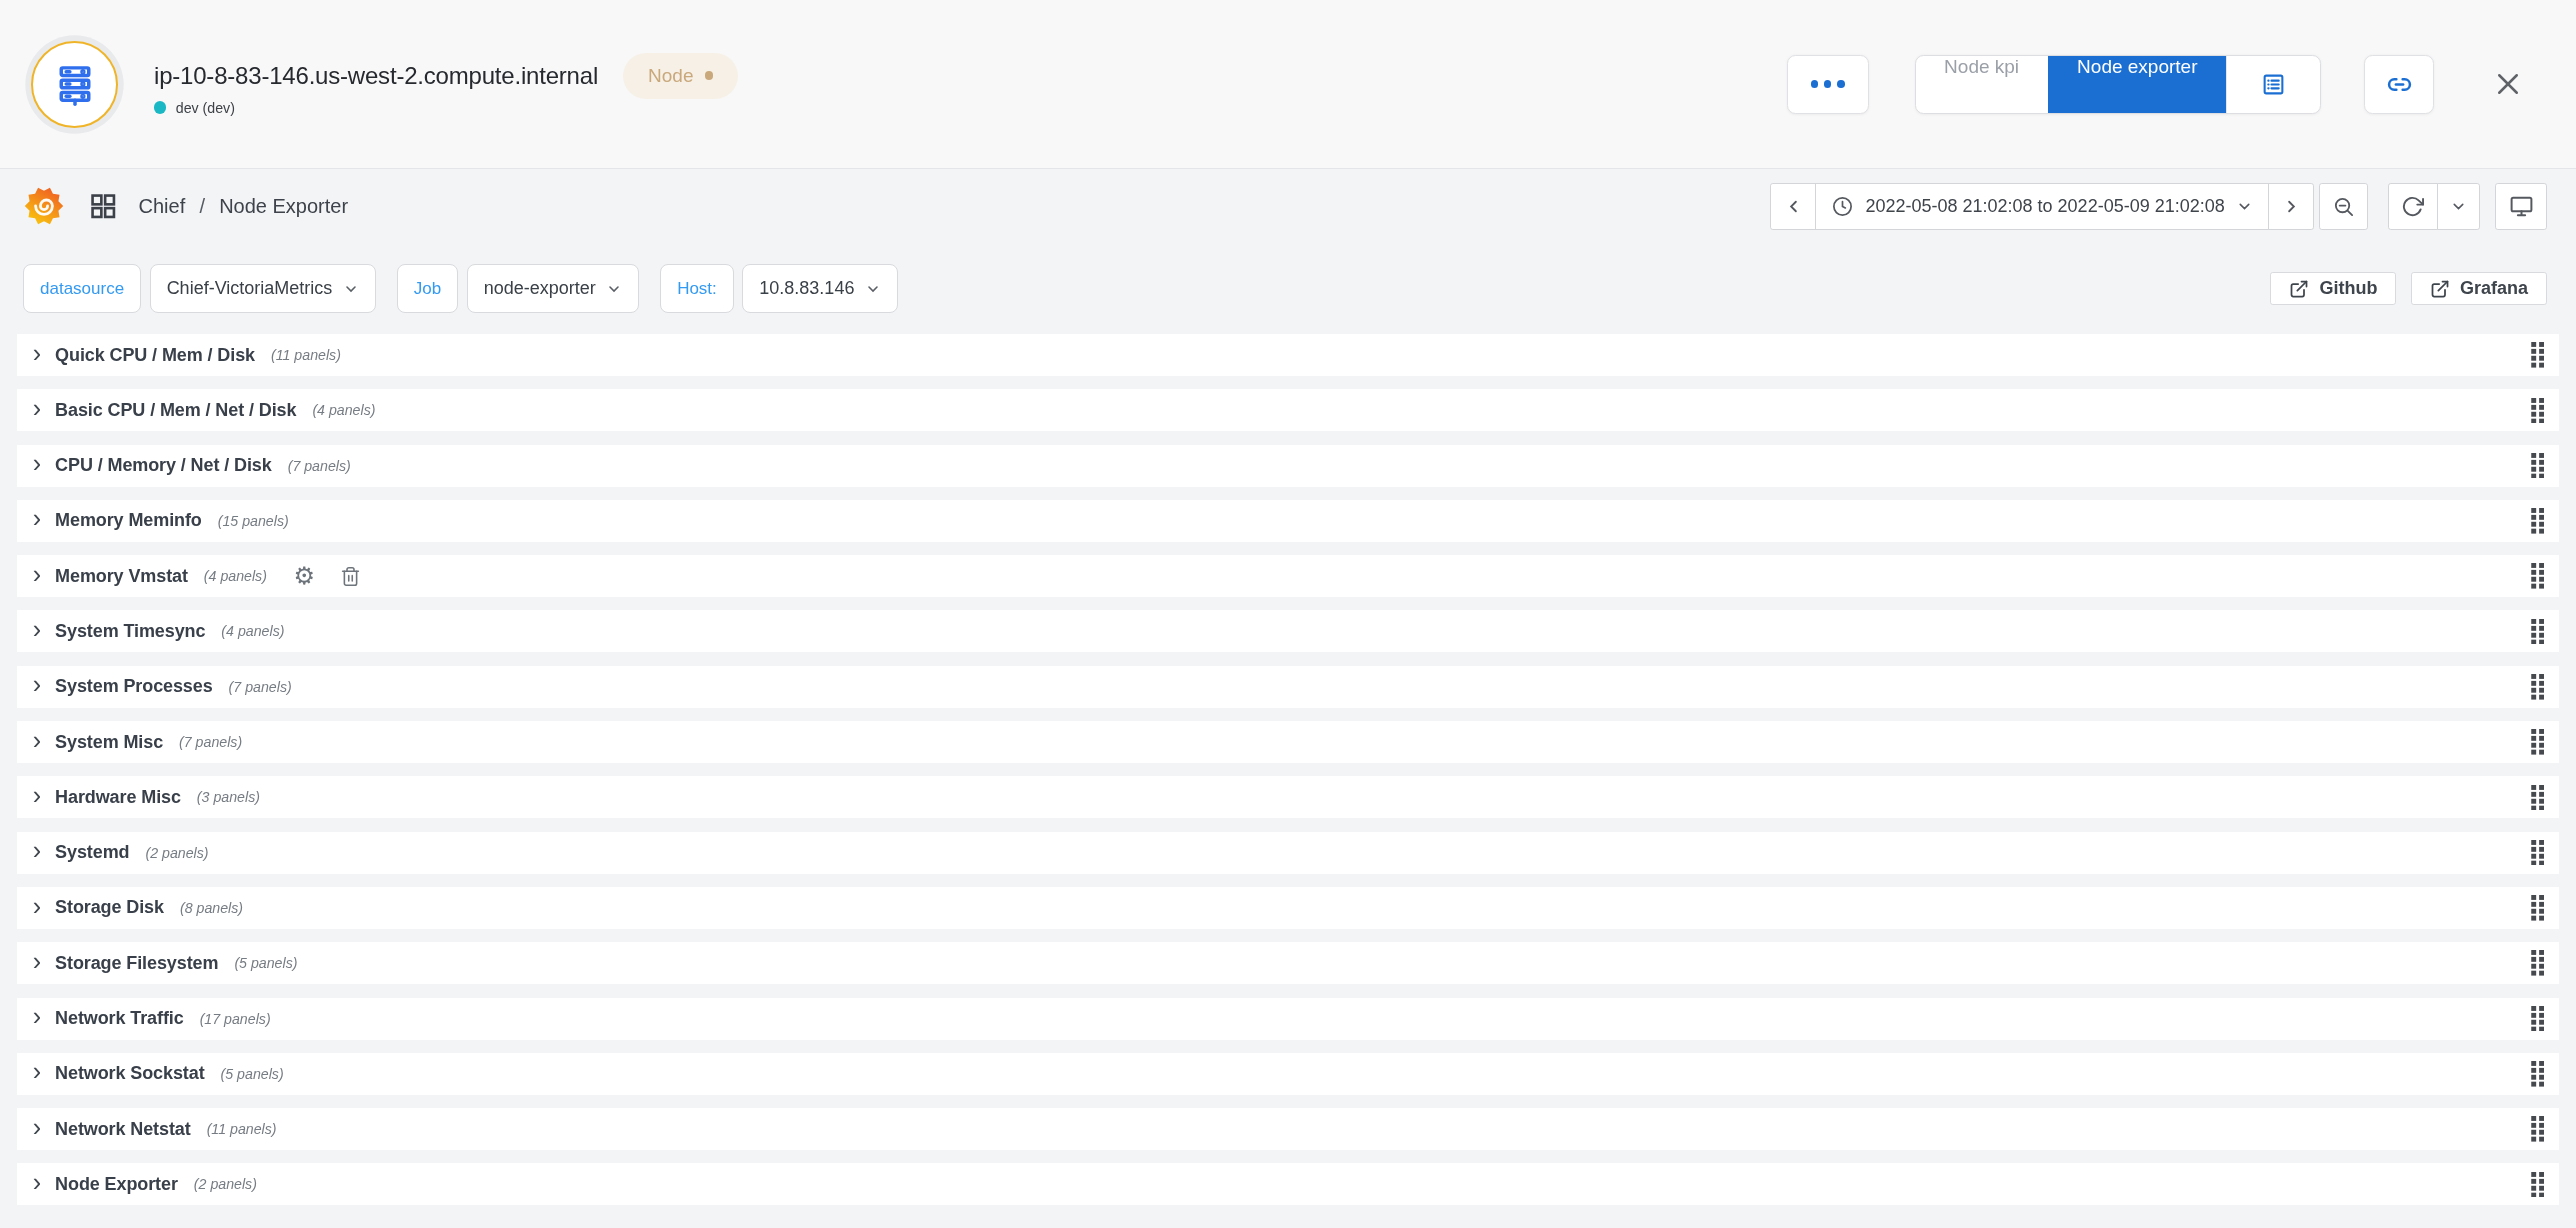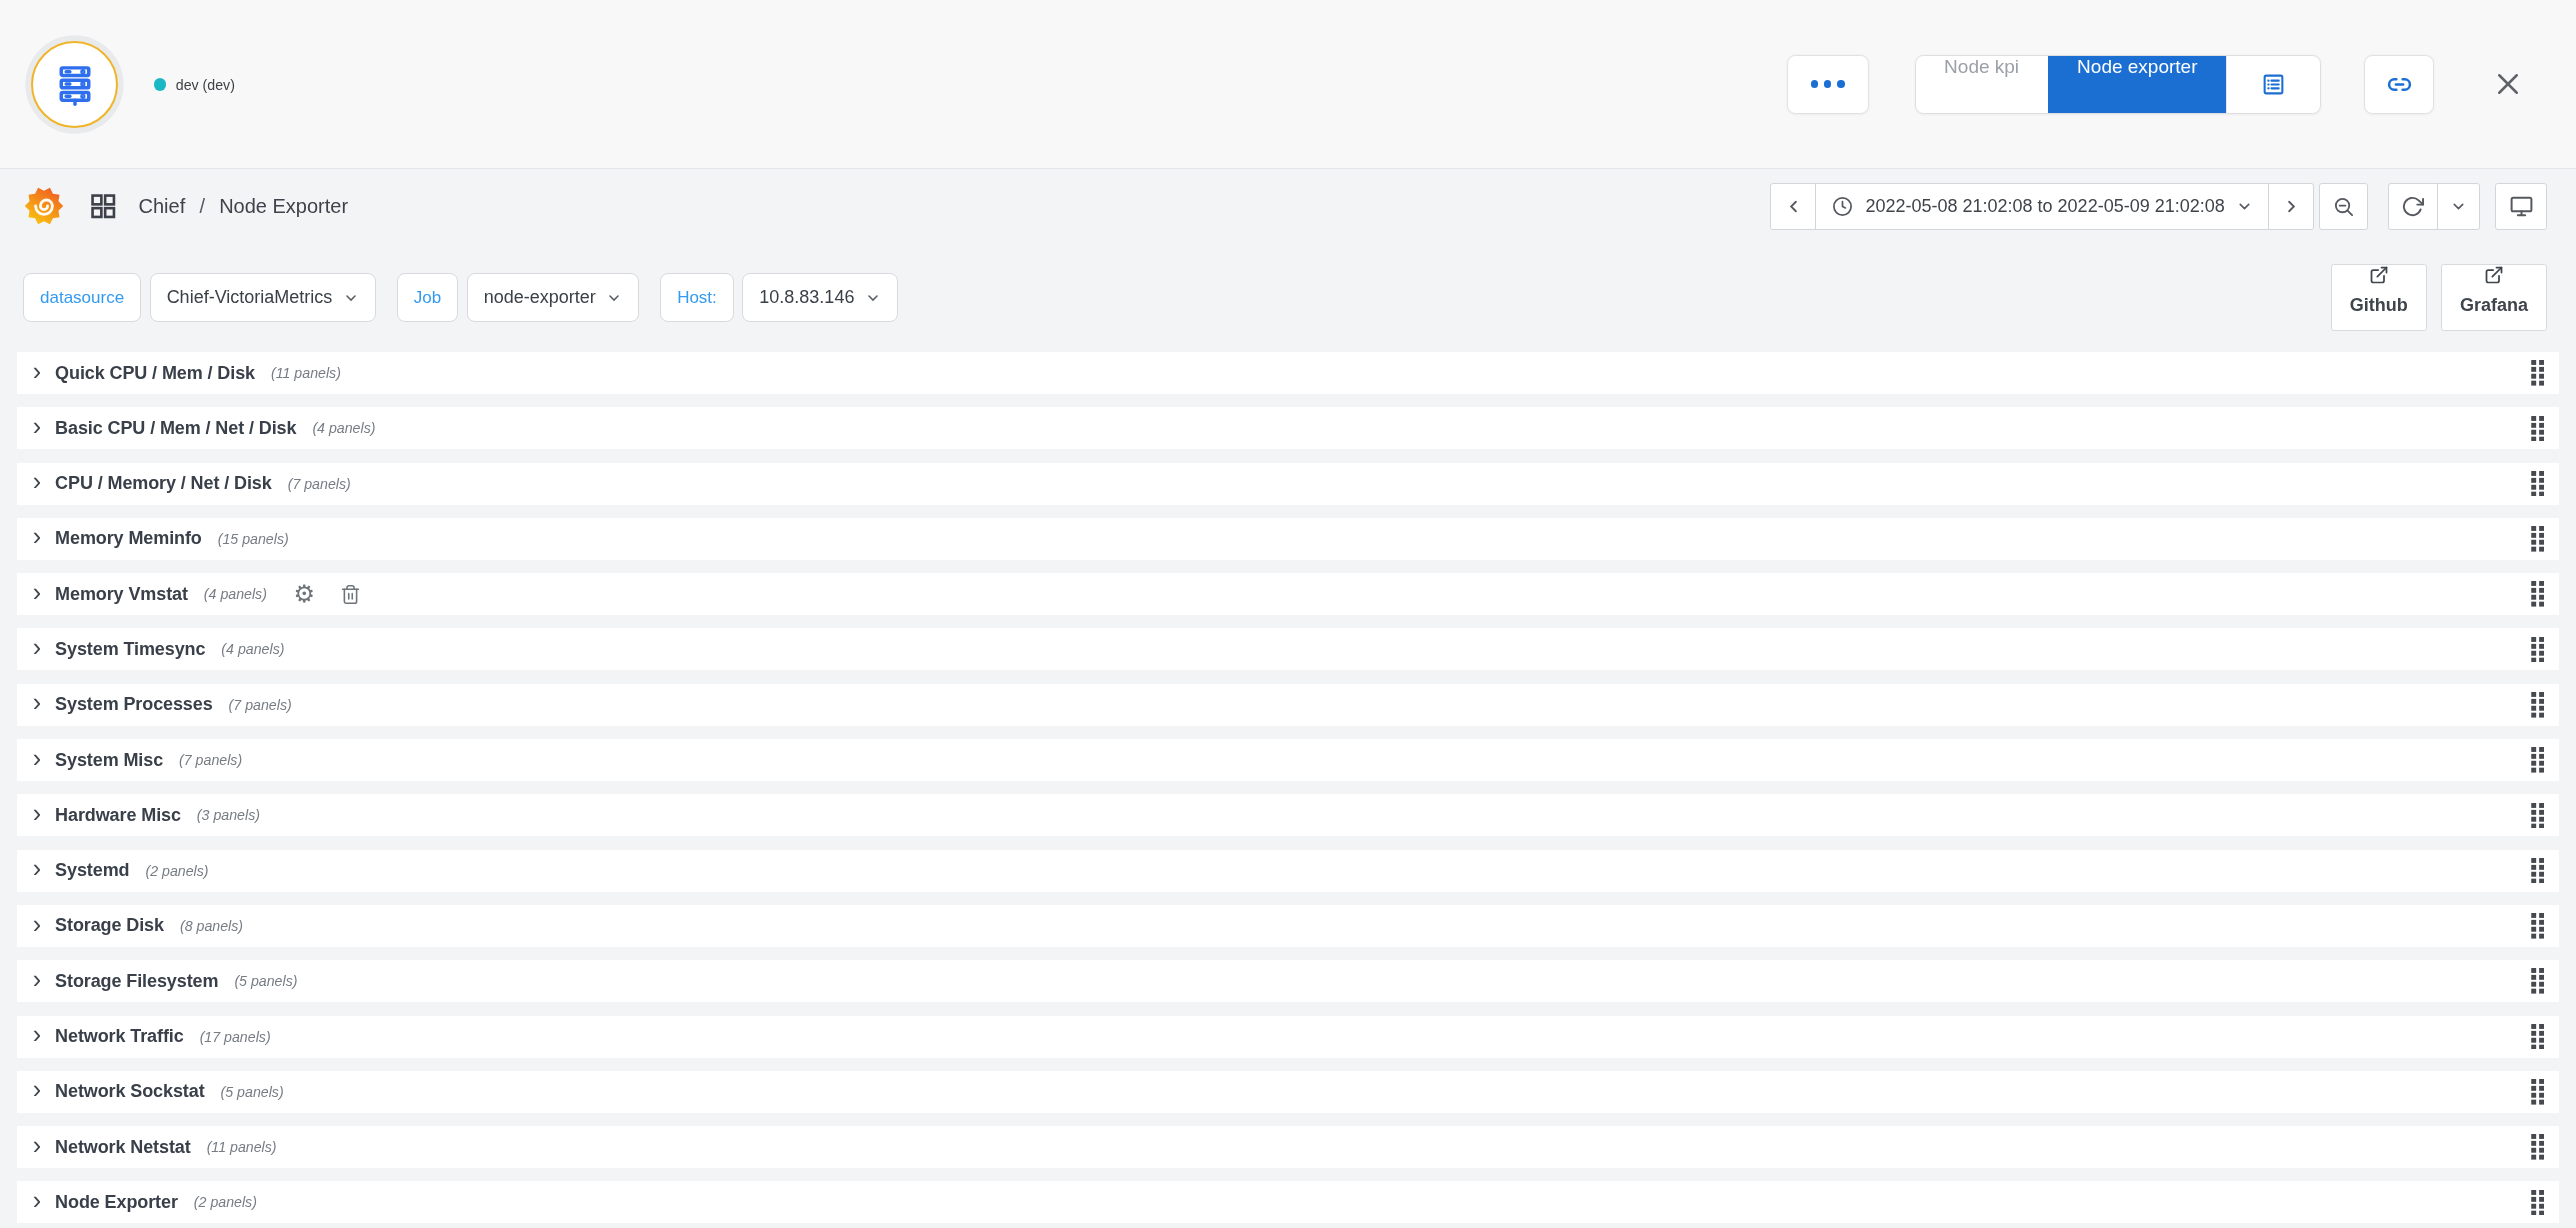--- a/index.html
+++ b/index.html
@@ -119,23 +119,23 @@
   .var{ display:flex; margin-right:21px; gap:8.5px; }
   .var-box{
     height:49px; background:#fff; border:0.9px solid #d8dade; border-radius:8px;
     display:flex; align-items:center; padding:0 16px;justify-content:flex-end;
   }
   .var-label{ color:var(--variable-label-blue,#339af2); font-size:17px; font-weight:500; }
   .var-value{ color:#3a4047; font-size:18px; font-weight:500; gap:10.4px; cursor:pointer; }
   .var-value .caret{ color:#5a5f66; display:flex; }
   .ext-links{ margin-left:auto; display:flex; gap:14.2px; }
   .ext-btn{
-    height:67px; background:#fff; border:0.9px solid #d8dade; border-radius:2.8px;
+    height:33px; background:#fff; border:0.9px solid #d8dade; border-radius:2.8px;
     display:flex; align-items:center; gap:10.4px; padding:0 18px;
-    font-size:18px; font-weight:700; color:#3f454c; cursor:pointer; font-family:inherit;flex-direction:column;
+    font-size:18px; font-weight:700; color:#3f454c; cursor:pointer; font-family:inherit;
   }
 
   
   .rows{ margin:0 17px; }
   .row{
     height:42px; background:#fff; margin-bottom:13.3px;
     display:flex; align-items:center;
     padding:0 15px 0 8.5px;
     cursor:pointer;
   }
@@ -159,20 +159,27 @@
       <line x1="7.2" y1="5.3" x2="9.2" y2="5.3"></line>
       <line x1="7.2" y1="12" x2="9.2" y2="12"></line>
       <line x1="7.2" y1="18.7" x2="9.2" y2="18.7"></line>
       <circle cx="16.3" cy="5.3" r="0.5" fill="var(--server-icon-blue,#2f6fed)"></circle>
       <circle cx="16.3" cy="12" r="0.5" fill="var(--server-icon-blue,#2f6fed)"></circle>
       <circle cx="16.3" cy="18.7" r="0.5" fill="var(--server-icon-blue,#2f6fed)"></circle>
       <line x1="12" y1="20.8" x2="12" y2="23"></line>
     </svg>
   </div>
   <div class="host-info">
+    <div class="title-row">
+      <span class="host-title">ip-10-8-83-146.us-west-2.compute.internal</span>
+      <span class="badge">
+        <span>Node</span>
+        <span class="badge-dot"></span>
+      </span>
+    </div>
     <div class="env-row">
       <span class="env-dot"></span>
       <span class="env-label">dev (dev)</span>
     </div>
   </div>
 
   <div class="topbar-right">
     <button class="wbtn more-btn">
       <span class="dot"></span>
       <span class="dot"></span>

